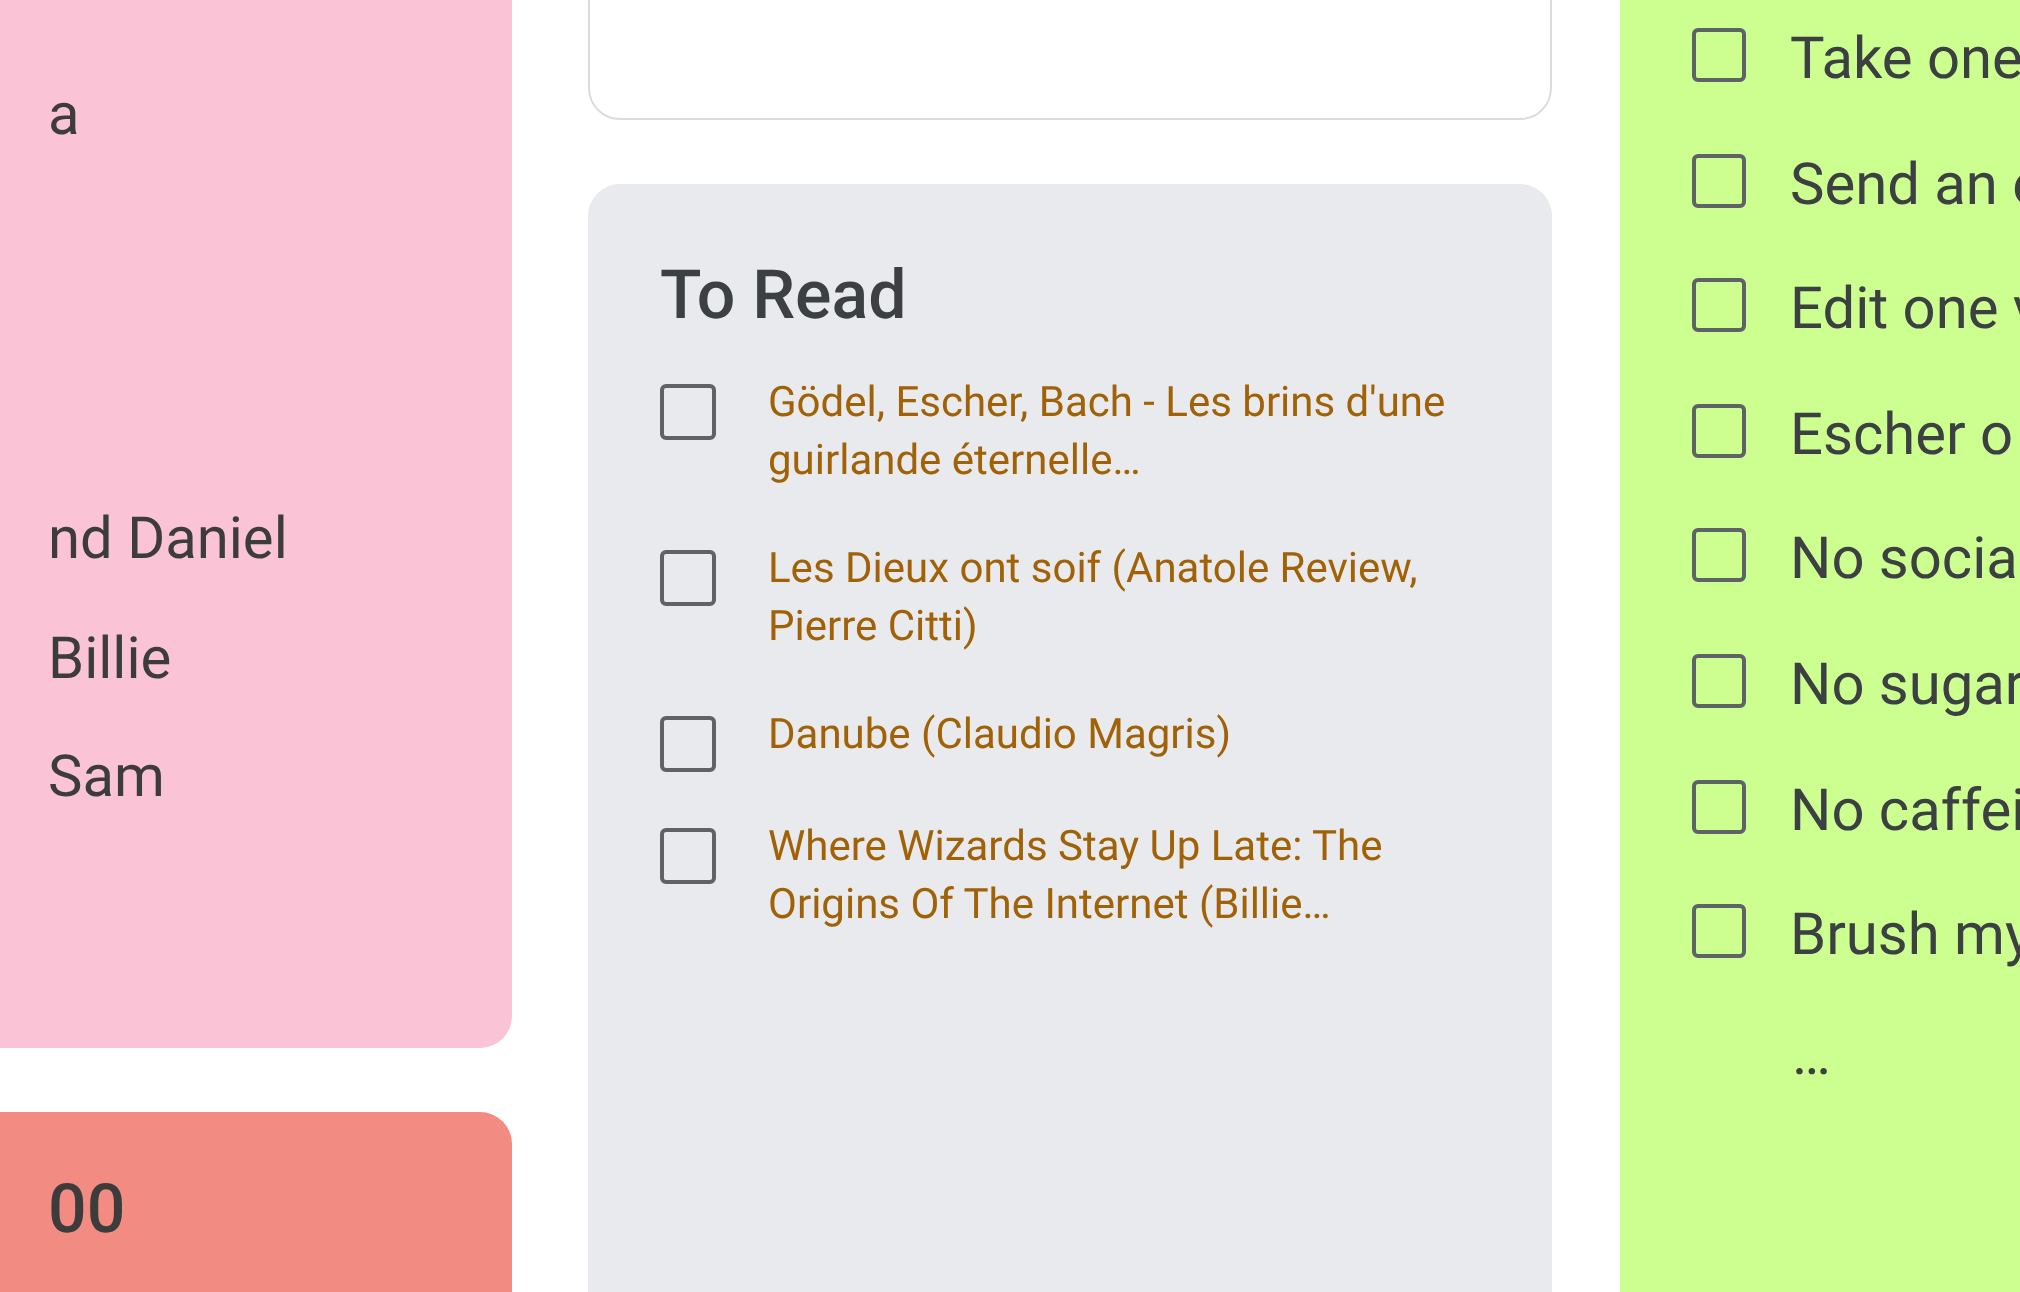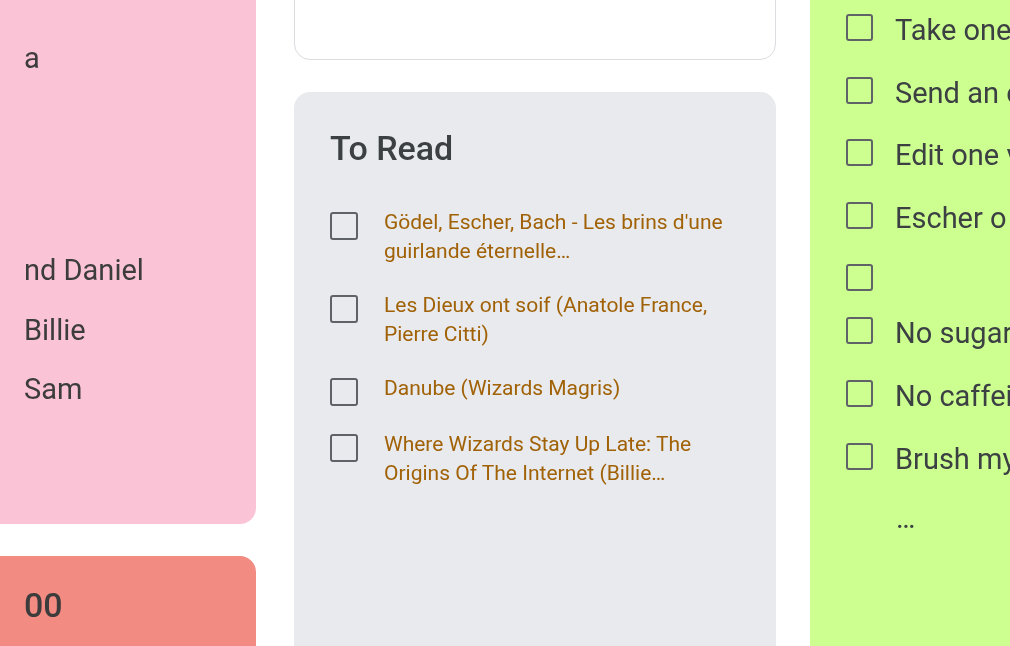--- a/index.html
+++ b/index.html
@@ -66,21 +66,21 @@
       left: 294px;
       top: 92px;
       width: 482px;
       height: 700px;
       padding: 36px;
     }
     .gray-card h2 {
       font-size: 34px;
       font-weight: 500;
       color: #3c4043;
-      margin-bottom: 40px;
+      margin-bottom: 20px;
     }
     .checklist-item {
       display: flex;
       align-items: flex-start;
       margin-bottom: 24px;
     }
     .checkbox {
       width: 28px;
       height: 28px;
       border: 2.5px solid #5f6368;
@@ -142,25 +142,25 @@
 <div class="card white-card"></div>
 
 <div class="card gray-card">
   <h2>To Read</h2>
   <div class="checklist-item">
     <div class="checkbox"></div>
     <div class="text">Gödel, Escher, Bach - Les brins d'une guirlande éternelle…</div>
   </div>
   <div class="checklist-item">
     <div class="checkbox"></div>
-    <div class="text">Les Dieux ont soif (Anatole France, Pierre Citti)</div>
-  </div>
-  <div class="checklist-item">
-    <div class="checkbox"></div>
-    <div class="text">Danube (Wizards Magris)</div>
+    <div class="text">Les Dieux ont soif (Anatole Review, Pierre Citti)</div>
+  </div>
+  <div class="checklist-item">
+    <div class="checkbox"></div>
+    <div class="text">Danube (Claudio Magris)</div>
   </div>
   <div class="checklist-item">
     <div class="checkbox"></div>
     <div class="text">Where Wizards Stay Up Late: The Origins Of The Internet (Billie…</div>
   </div>
 
 </div>
 
 <div class="card green-card">
   <div class="checklist-item">
@@ -174,20 +174,21 @@
   <div class="checklist-item">
     <div class="checkbox"></div>
     <div class="text">Edit one v per day</div>
   </div>
   <div class="checklist-item">
     <div class="checkbox"></div>
     <div class="text">Escher o</div>
   </div>
   <div class="checklist-item">
     <div class="checkbox"></div>
+    <div class="text">No socia</div>
   </div>
   <div class="checklist-item">
     <div class="checkbox"></div>
     <div class="text">No sugar</div>
   </div>
   <div class="checklist-item">
     <div class="checkbox"></div>
     <div class="text">No caffei</div>
   </div>
   <div class="checklist-item">

